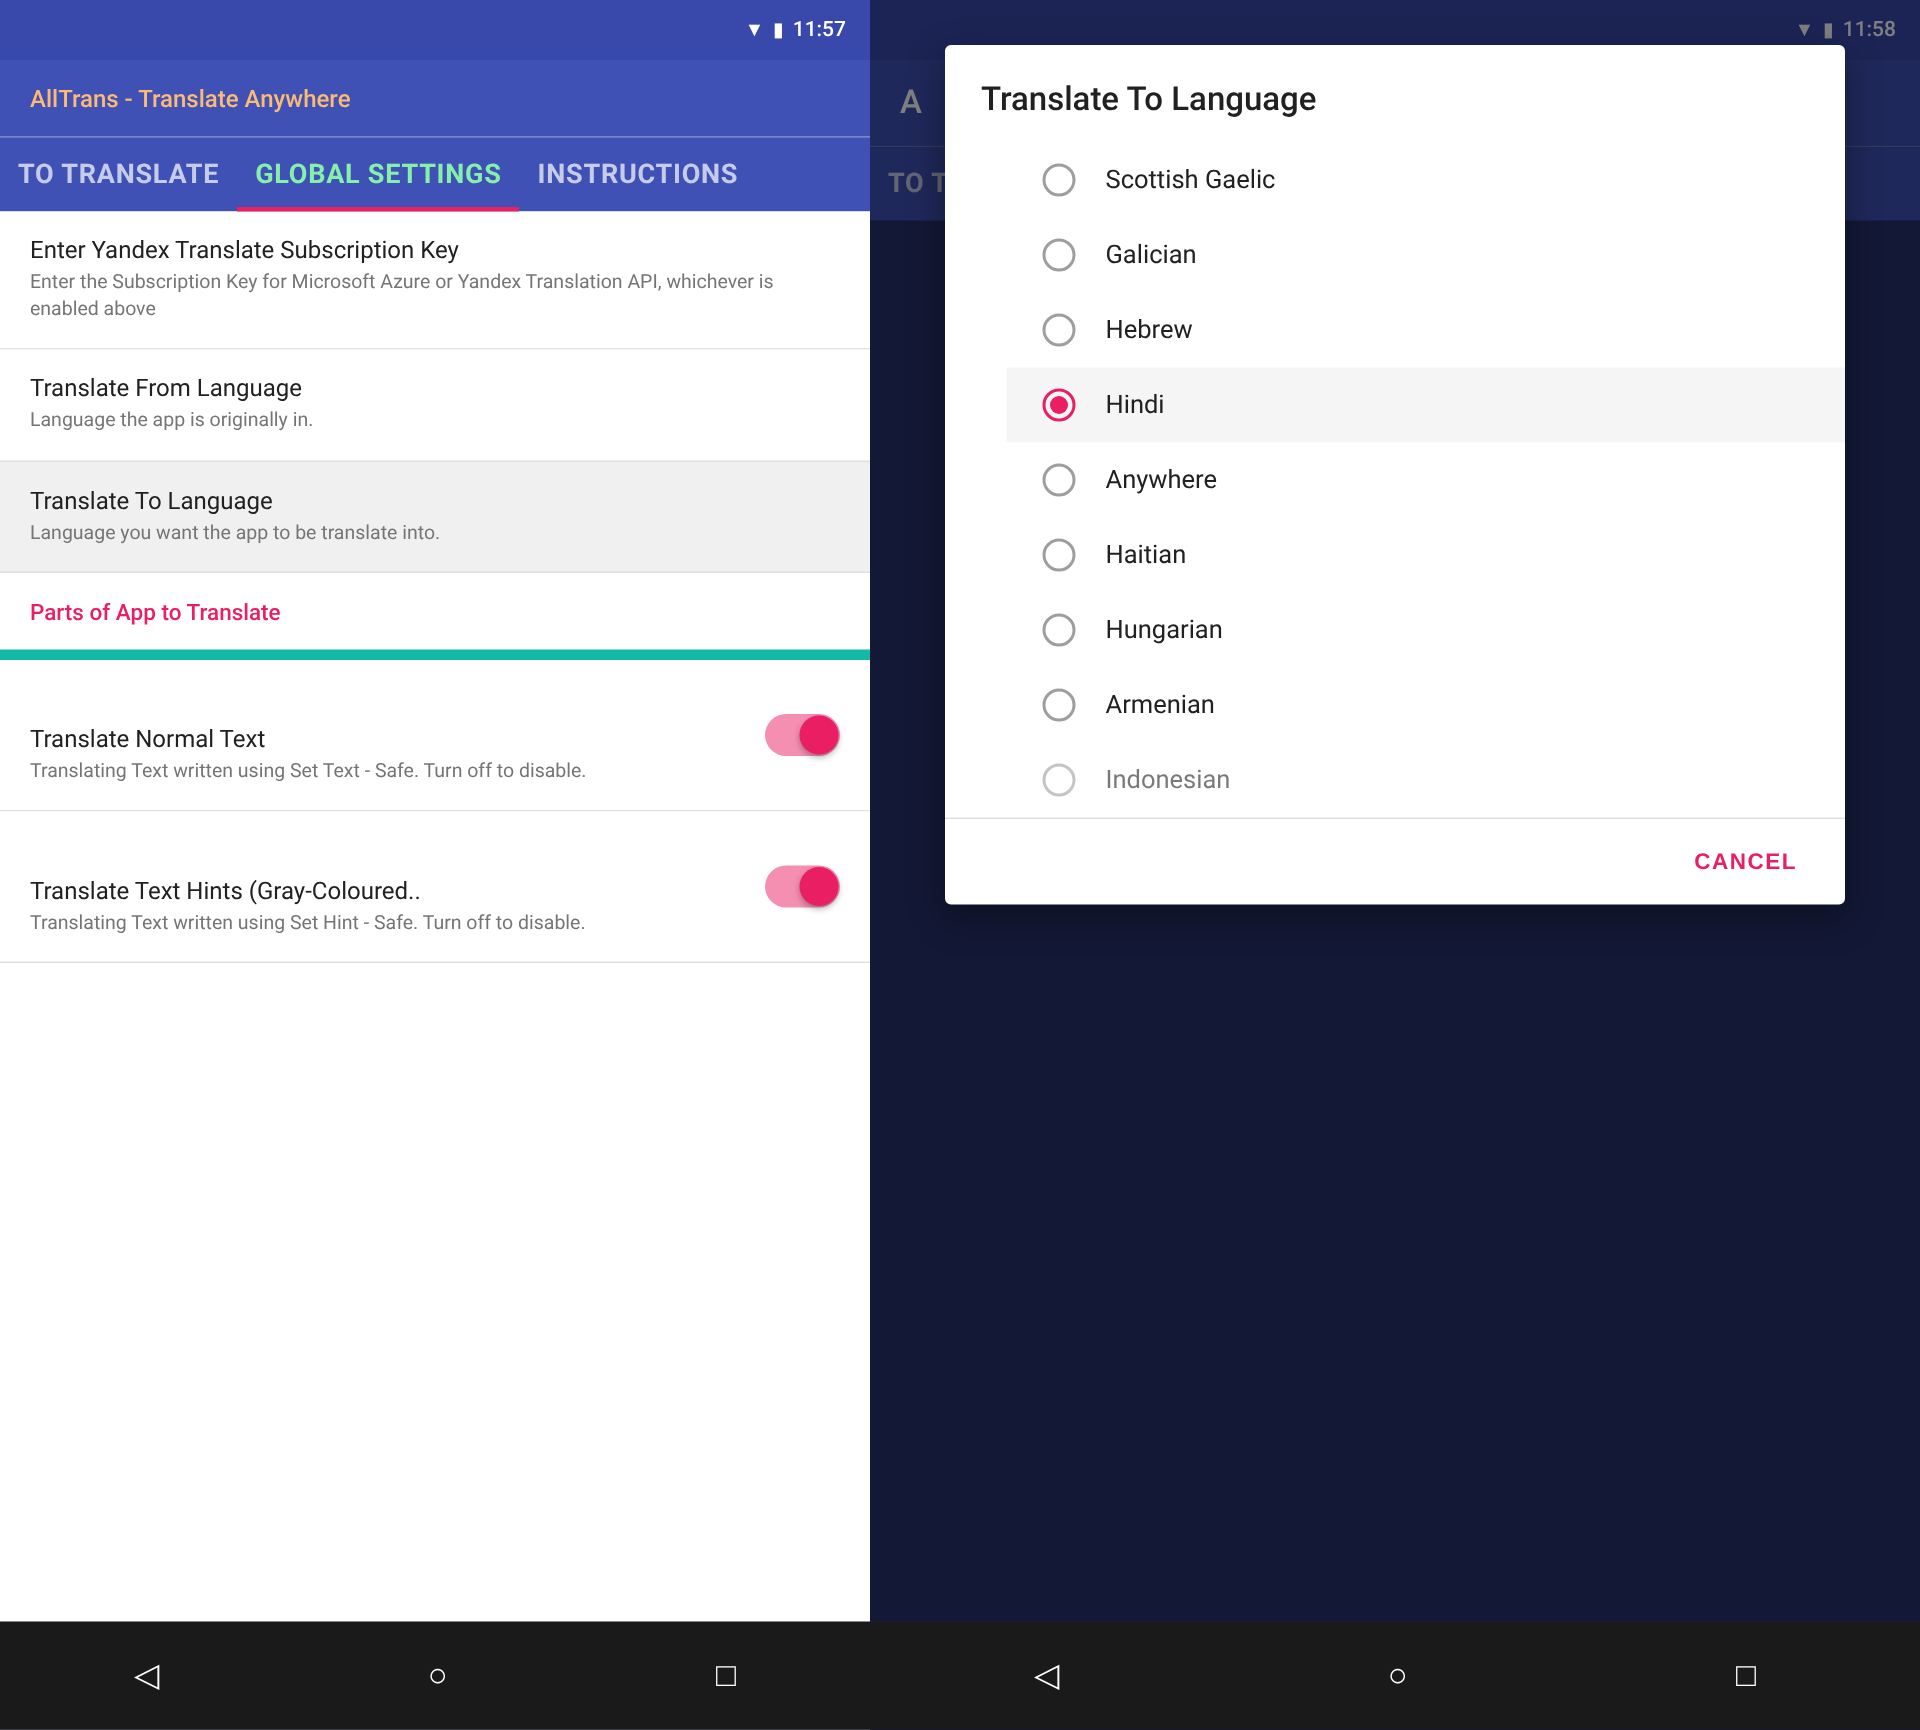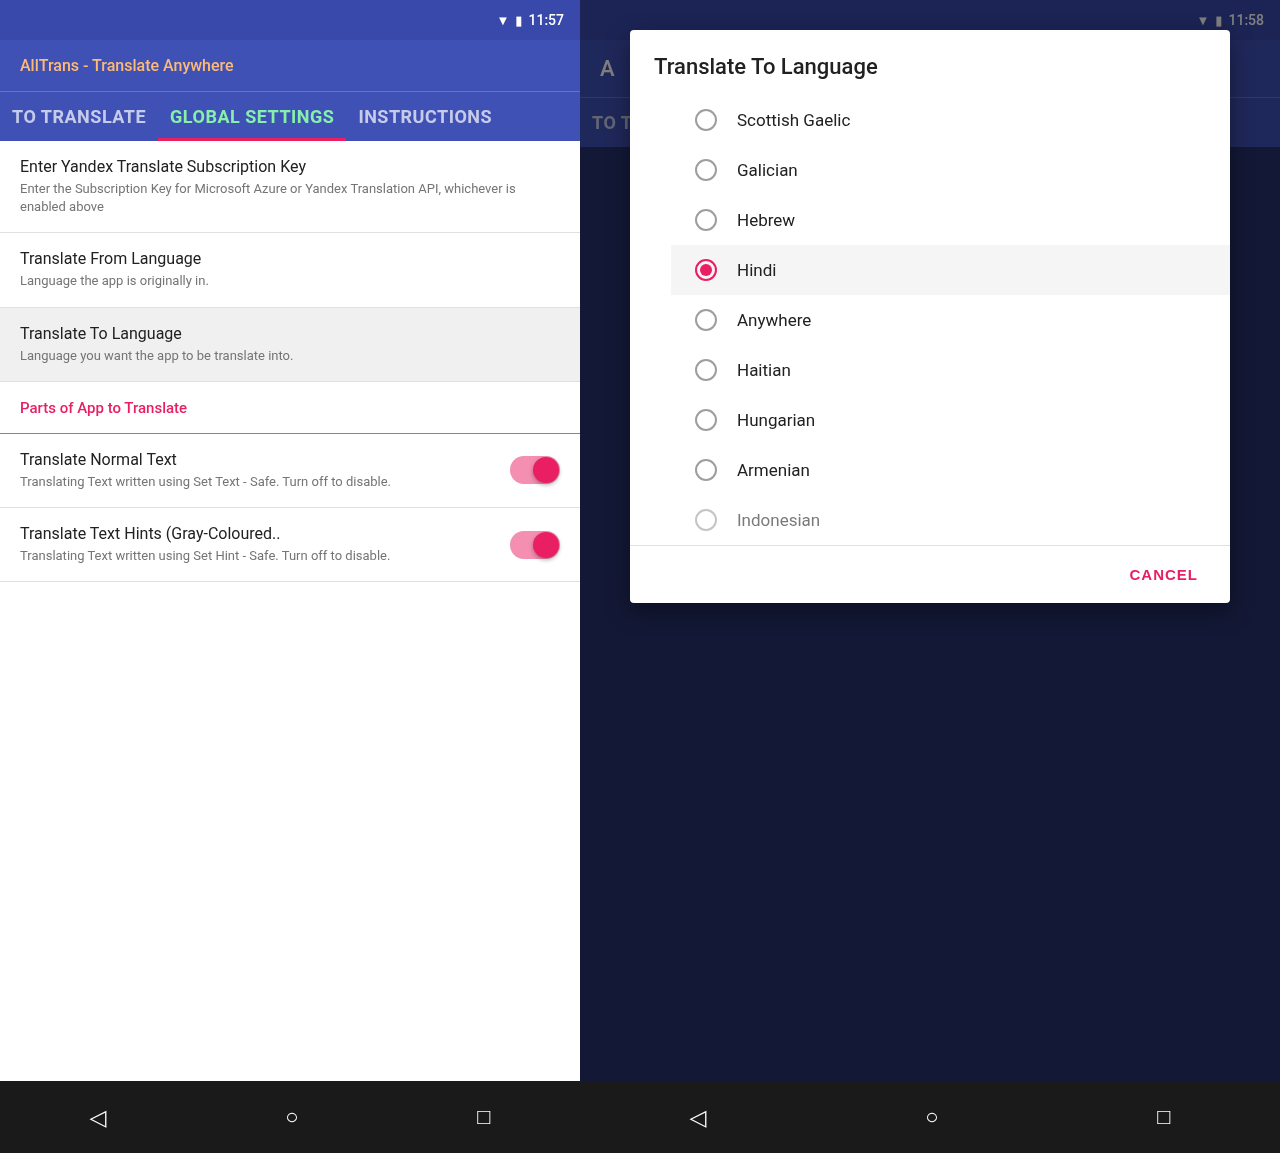--- a/index.html
+++ b/index.html
@@ -111,41 +111,42 @@
 
     .setting-desc {
       font-size: 13px;
       color: #757575;
       line-height: 1.4;
     }
 
     .section-header {
       padding: 16px 20px;
       background: white;
-      border-bottom: 1px solid #14b8a6;
+      border-bottom: 7px solid #14b8a6;
     }
 
     .section-header-text {
       font-size: 15px;
       color: #e91e63;
       font-weight: 500;
     }
 
     .setting-item-toggle {
       display: flex;
       align-items: center;
       justify-content: space-between;
       padding: 16px 20px;
       border-bottom: 1px solid #e0e0e0;
       background: white;
     }
 
     .setting-item-toggle .text-part {
       flex: 1;
       padding-right: 16px;
+      margin-top: 27px;
     }
 
     .toggle-switch {
       width: 50px;
       height: 28px;
       border-radius: 14px;
       background: #f48fb1;
       position: relative;
       flex-shrink: 0;
     }

